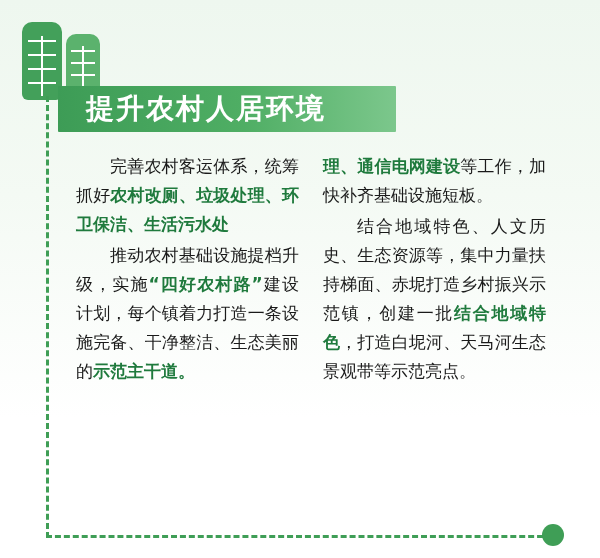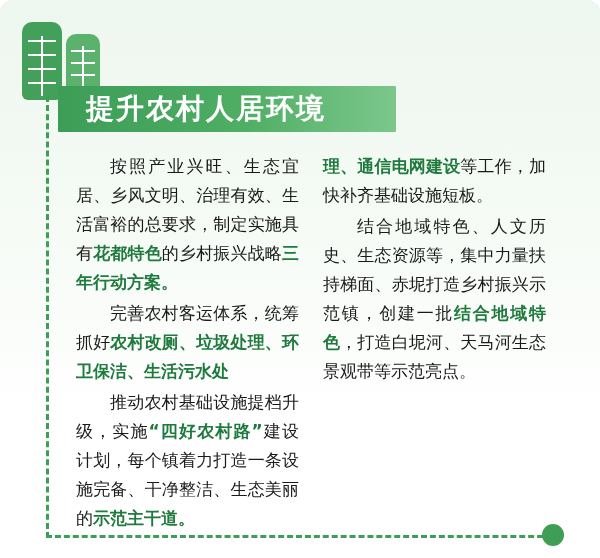--- a/index.html
+++ b/index.html
@@ -12,21 +12,20 @@
     background: #ffffff;
     font-family: "DejaVu Sans", "Liberation Sans", sans-serif;
     overflow: hidden;
   }
   #page {
     position: relative;
     width: 600px;
     height: 558px;
     background: linear-gradient(180deg, #eef7ef 0%, #f4faf4 35%, #ffffff 75%);
     overflow: hidden;
-    border-radius: 12px;
   }
 
   
   .tree {
     position: absolute;
   }
   .tree .crown {
     border-radius: 10px 10px 6px 6px;
     background: #4da35f;
   }
@@ -153,21 +152,20 @@
   <div class="frame-line" id="frame-left"></div>
   <div class="frame-line" id="frame-bottom"></div>
   <div id="frame-corner-dot"></div>
 
   <div id="title-banner">
     <div id="title-text">提升农村人居环境</div>
   </div>
 
   <div id="columns">
       <div class="column">
-        <p class="para indent"><span>按照产业兴旺、生态宜居、乡风文明、治理有效、生活富裕的总要求，制定实施具有</span><span class="hl">花都特色</span><span>的乡村振兴战略</span><span class="hl">三年行动方案。</span></p>
         <p class="para indent"><span>完善农村客运体系，统筹抓好</span><span class="hl">农村改厕、垃圾处理、环卫保洁、生活污水处</span></p>
         <p class="para indent"><span>推动农村基础设施提档升级，实施</span><span class="hl">“四好农村路”</span><span>建设计划，每个镇着力打造一条设施完备、干净整洁、生态美丽的</span><span class="hl">示范主干道。</span></p>
       </div>
       <div class="column">
         <p class="para"><span class="hl">理、通信电网建设</span><span>等工作，加快补齐基础设施短板。</span></p>
         <p class="para indent"><span>结合地域特色、人文历史、生态资源等，集中力量扶持梯面、赤坭打造乡村振兴示范镇，创建一批</span><span class="hl">结合地域特色</span><span>，打造白坭河、天马河生态景观带等示范亮点。</span></p>
       </div>
     </div>
 
 </div>

